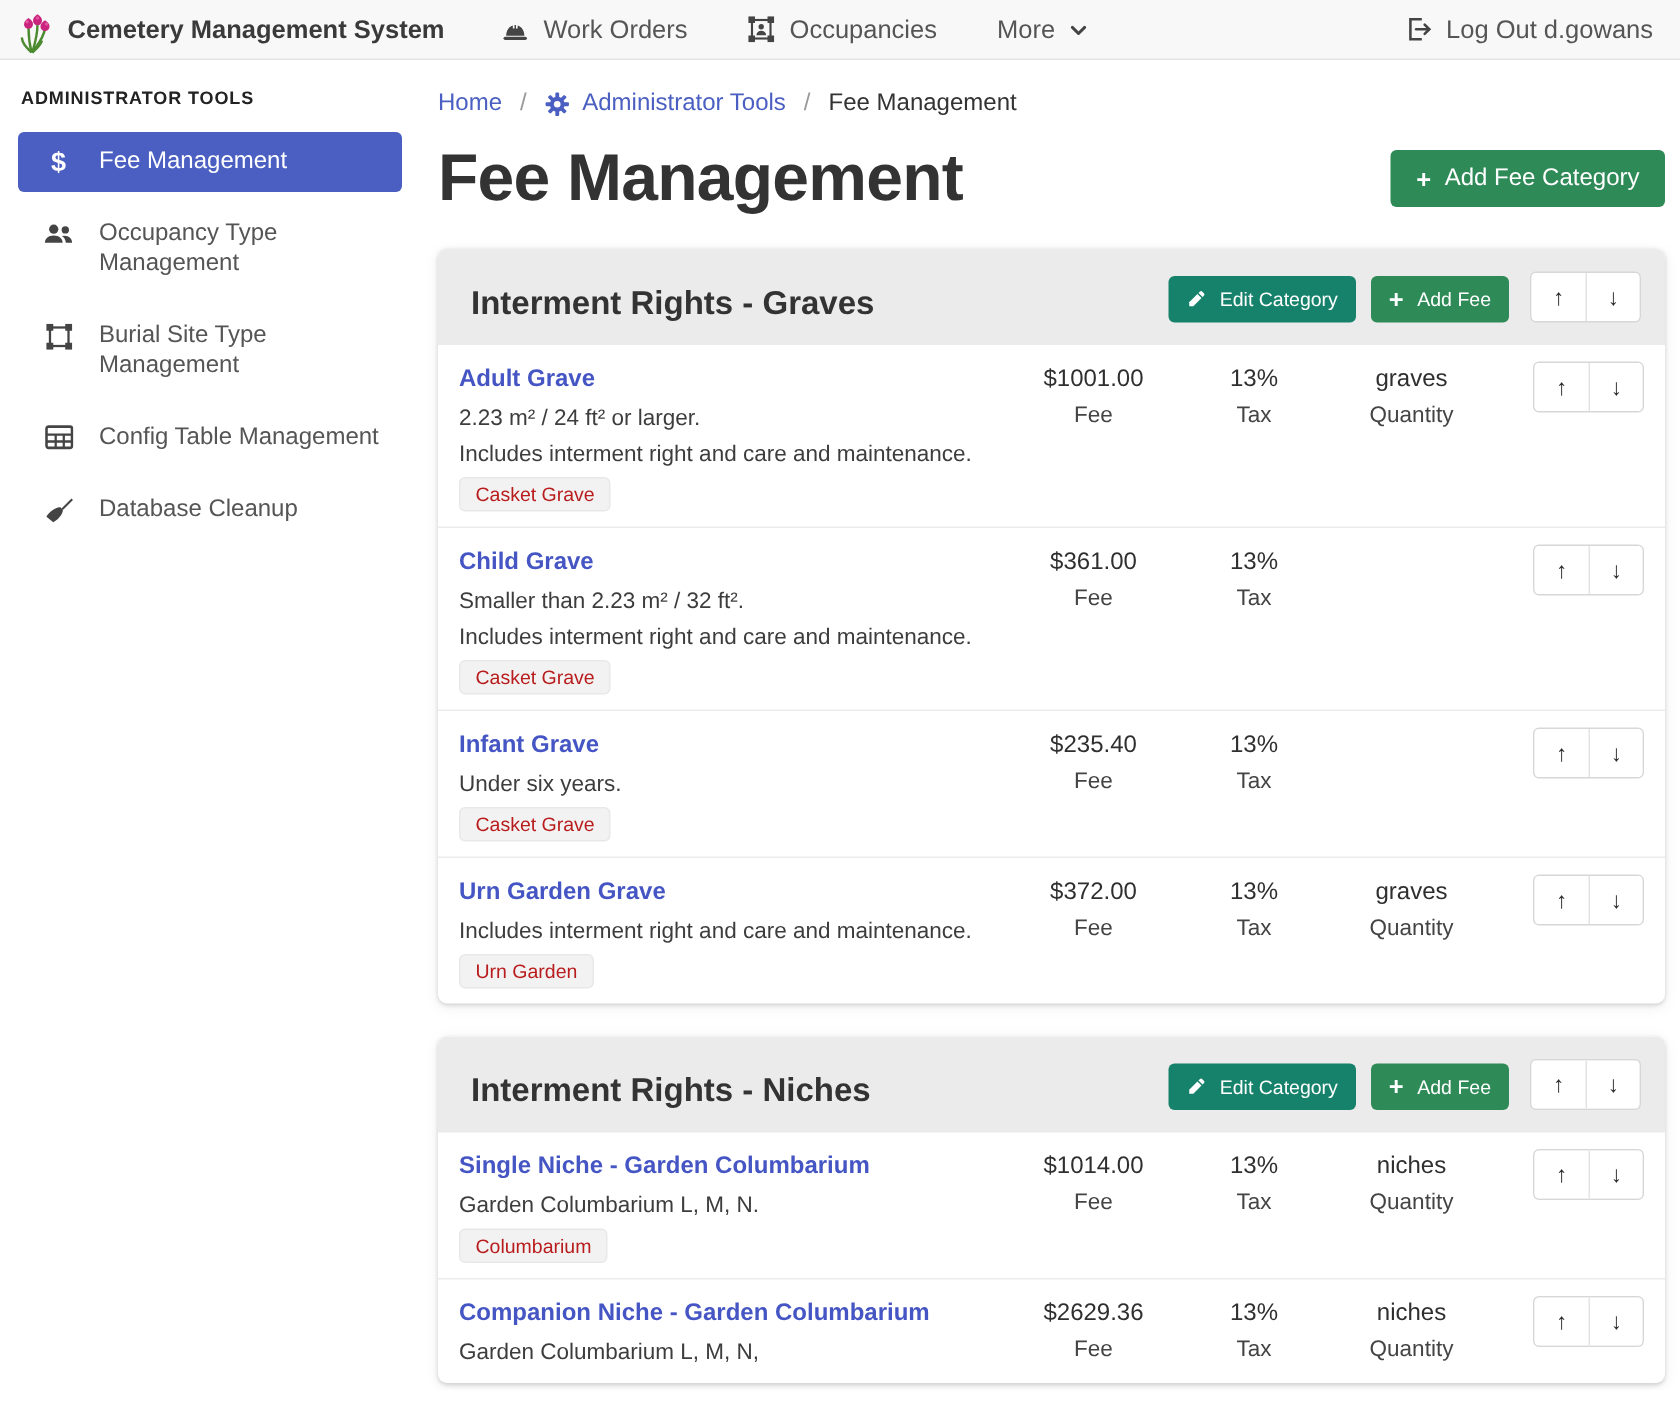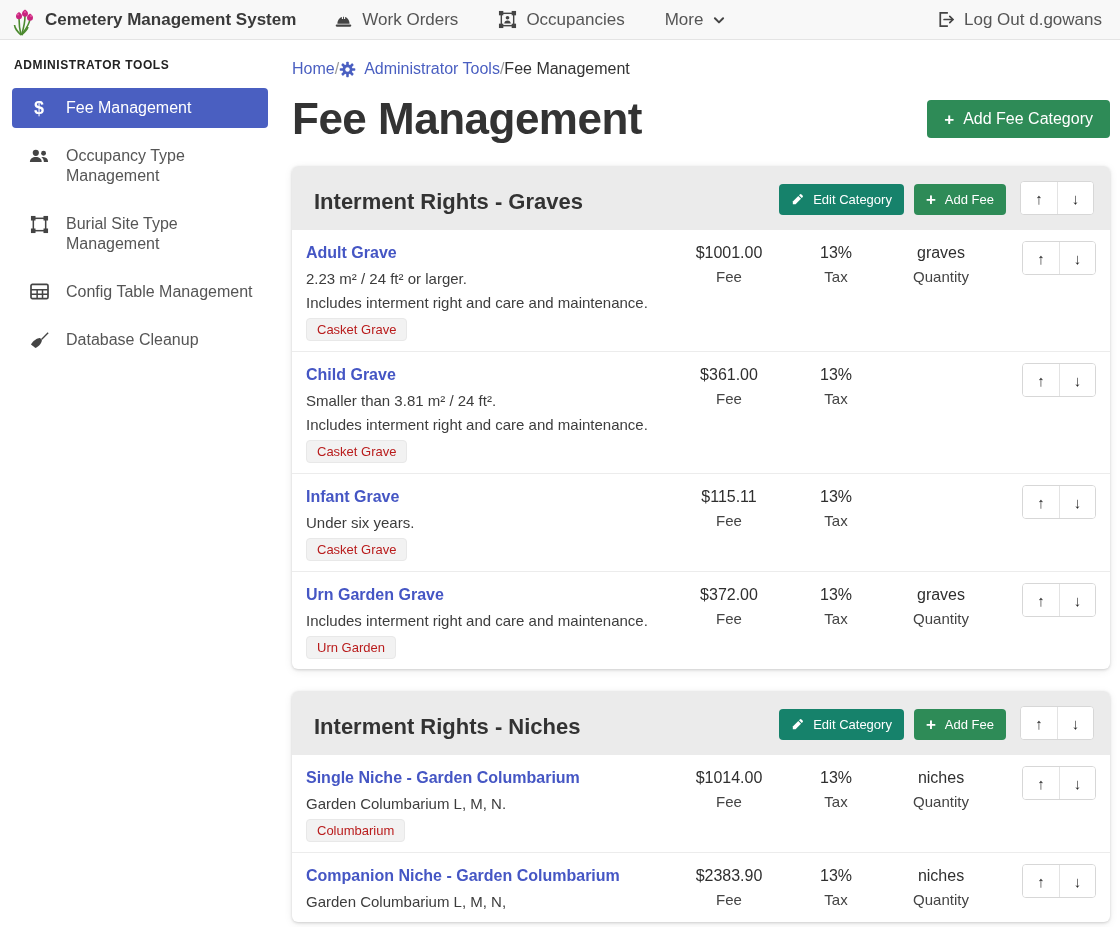--- a/index.html
+++ b/index.html
@@ -23,21 +23,21 @@
   .sidebar-heading { font-size:12px; font-weight:600; letter-spacing:.6px; color:#222; margin:2px 2px 16px 2px; }
   .side-item { display:flex; align-items:flex-start; gap:17px; padding:10px 10px 10px 17px;
     border-radius:4px; font-size:16px; line-height:20px; color:#555; margin-bottom:8px; cursor:pointer; }
   .side-item .icon { width:20px; margin-top:1px; color:#444; flex-shrink:0; }
   .side-item.active { background:#4a5fc1; color:#fff; }
   .side-item.active .icon { color:#fff; }
   .dollar-glyph { font-size:18px; font-weight:bold; line-height:18px; }
 
   
   .main { flex:1; padding:20px 10px 0 12px; overflow:hidden; }
-  .breadcrumb { display:flex; align-items:center; font-size:16px; }
+  .breadcrumb { display:flex; align-items:center; gap:12px; font-size:16px; }
   .crumb-link { color:#4a5fc1; text-decoration:none; cursor:pointer; display:flex; align-items:center; gap:8px; }
   .crumb-sep { color:#9a9a9a; }
   .crumb-current { color:#333; }
 
   .title-row { display:flex; align-items:center; justify-content:space-between; margin-top:16px; }
   .page-title { font-size:44px; font-weight:600; color:#333; letter-spacing:-.5px; }
   .btn { border:none; cursor:pointer; color:#fff; border-radius:4px; display:inline-flex;
     align-items:center; gap:9px; font-family:inherit; }
   .btn-green { background:#2e8b57; }
   .btn-teal { background:#16826b; }
@@ -295,21 +295,21 @@
     </div>
     <span class="arrow-group fee-arrows">
       <button class="arrow-btn">↑</button>
       <button class="arrow-btn">↓</button>
     </span>
   </div>
 
   <div class="fee-row">
     <div class="fee-main">
       <a class="fee-name">Child Grave</a>
-      <div class="fee-desc">Smaller than 3.81 m² / 24 ft².</div>
+      <div class="fee-desc">Smaller than 2.23 m² / 32 ft².</div>
       <div class="fee-desc">Includes interment right and care and maintenance.</div>
       <span class="badge">Casket Grave</span>
     </div>
     <div class="fee-col">
       <div class="fee-value">$361.00</div>
       <div class="fee-label">Fee</div>
     </div>
     <div class="fee-col">
       <div class="fee-value">13%</div>
       <div class="fee-label">Tax</div>
@@ -324,21 +324,21 @@
     </span>
   </div>
 
   <div class="fee-row">
     <div class="fee-main">
       <a class="fee-name">Infant Grave</a>
       <div class="fee-desc">Under six years.</div>
       <span class="badge">Casket Grave</span>
     </div>
     <div class="fee-col">
-      <div class="fee-value">$115.11</div>
+      <div class="fee-value">$235.40</div>
       <div class="fee-label">Fee</div>
     </div>
     <div class="fee-col">
       <div class="fee-value">13%</div>
       <div class="fee-label">Tax</div>
     </div>
     <div class="fee-col hidden-col">
       <div class="fee-value"></div>
       <div class="fee-label">Quantity</div>
     </div>
@@ -423,21 +423,21 @@
   </div>
 
   <div class="fee-row">
     <div class="fee-main">
       <a class="fee-name">Companion Niche - Garden Columbarium</a>
       <div class="fee-desc">Garden Columbarium L, M, N,</div>
       
       
     </div>
     <div class="fee-col">
-      <div class="fee-value">$2383.90</div>
+      <div class="fee-value">$2629.36</div>
       <div class="fee-label">Fee</div>
     </div>
     <div class="fee-col">
       <div class="fee-value">13%</div>
       <div class="fee-label">Tax</div>
     </div>
     <div class="fee-col">
       <div class="fee-value">niches</div>
       <div class="fee-label">Quantity</div>
     </div>

